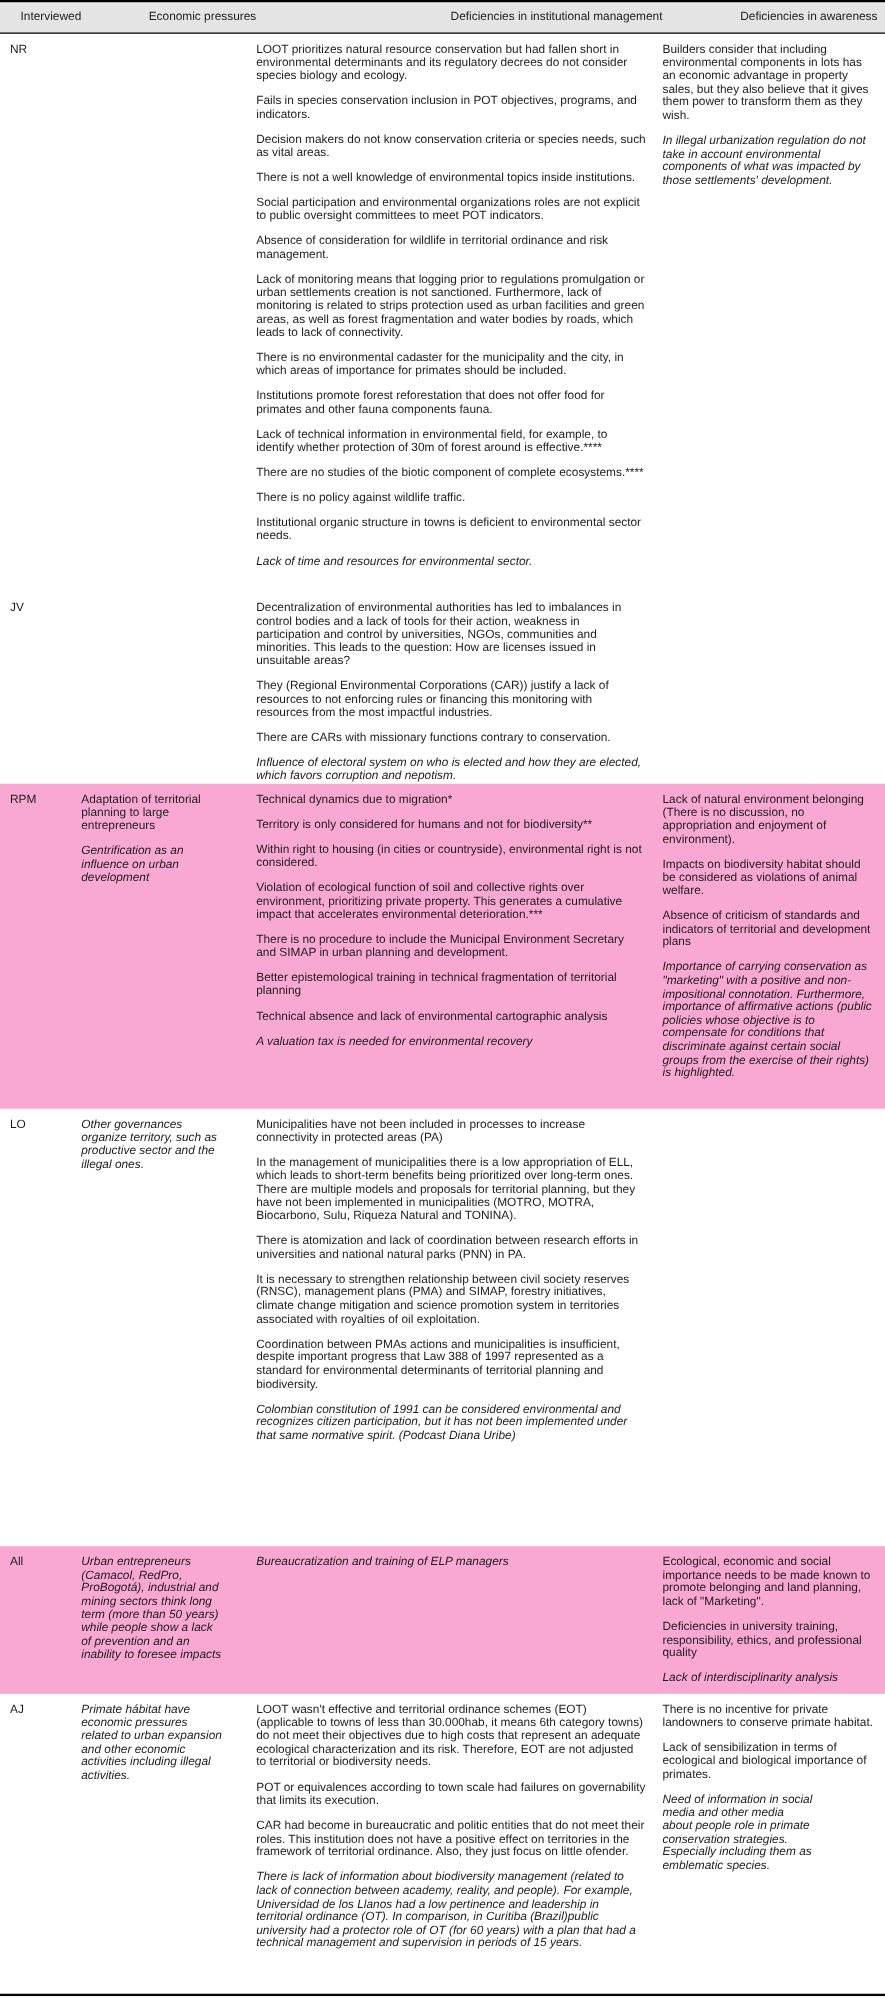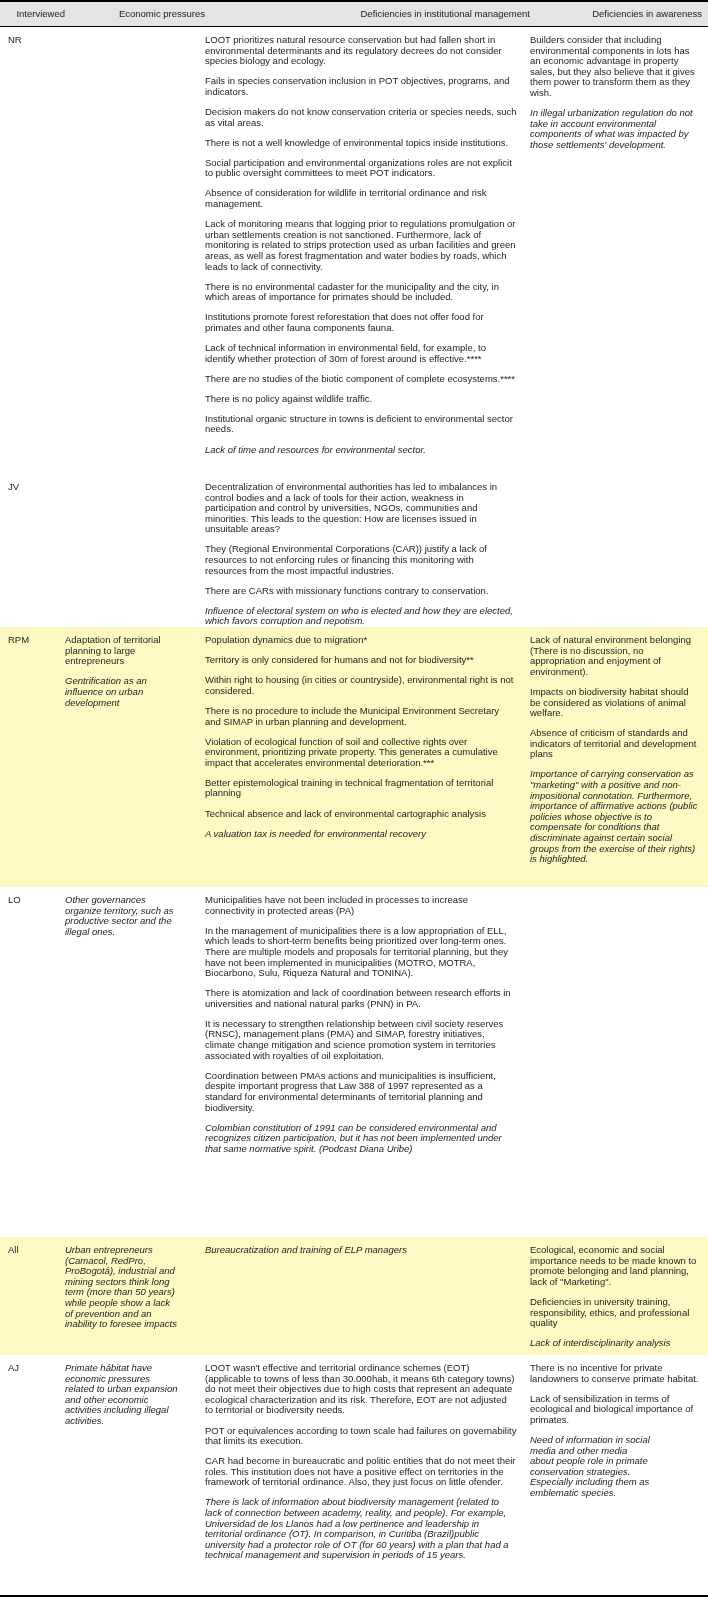--- a/index.html
+++ b/index.html
@@ -33,21 +33,21 @@
     align-items: center;
   }
   .th {
     text-align: right;
     font-size: 9.5px;
   }
   .row {
     padding-top: 8px;
     align-items: start;
   }
-  .row.shaded { background: #fef9c3; }
+  .row.shaded { background: #f9a8d4; }
   .row-nr  { min-height: 447px; }
   .row-jv  { min-height: 152px; }
   .row-rpm { min-height: 260px; }
   .row-lo  { min-height: 350px; }
   .row-all { min-height: 118px; }
   .row-aj  { min-height: 240px; }
   .cell { padding-right: 12px; }
   .cell-id { padding-right: 4px; }
   .cell-econ { padding-right: 26px; }
   .cell-inst { padding-right: 13px; }
@@ -107,25 +107,25 @@
     <div class="cell cell-aware"></div>
   </div>
 
   <div class="grid row row-rpm shaded">
     <div class="cell cell-id">RPM</div>
     <div class="cell cell-econ">
         <p>Adaptation of territorial planning to large entrepreneurs</p>
         <p>Gentrification as an influence on urban development</p>
       </div>
     <div class="cell cell-inst">
-        <p>Population dynamics due to migration*</p>
+        <p>Technical dynamics due to migration*</p>
         <p>Territory is only considered for humans and not for biodiversity**</p>
         <p>Within right to housing (in cities or countryside), environmental right is not considered.</p>
+        <p>Violation of ecological function of soil and collective rights over environment, prioritizing private property. This generates a cumulative impact that accelerates environmental deterioration.***</p>
         <p>There is no procedure to include the Municipal Environment Secretary and SIMAP in urban planning and development.</p>
-        <p>Violation of ecological function of soil and collective rights over environment, prioritizing private property. This generates a cumulative impact that accelerates environmental deterioration.***</p>
         <p>Better epistemological training in technical fragmentation of territorial planning</p>
         <p>Technical absence and lack of environmental cartographic analysis</p>
         <p>A valuation tax is needed for environmental recovery</p>
       </div>
     <div class="cell cell-aware">
         <p>Lack of natural environment belonging (There is no discussion, no appropriation and enjoyment of environment).</p>
         <p>Impacts on biodiversity habitat should be considered as violations of animal welfare.</p>
         <p>Absence of criticism of standards and indicators of territorial and development plans</p>
         <p>Importance of carrying conservation as "marketing" with a positive and non-impositional connotation. Furthermore, importance of affirmative actions (public policies whose objective is to compensate for conditions that discriminate against certain social groups from the exercise of their rights) is highlighted.</p>
       </div>

